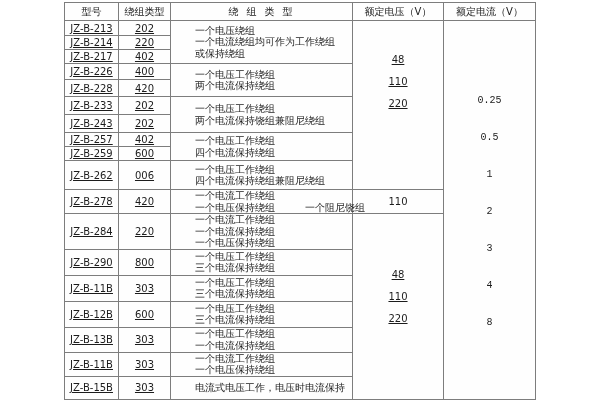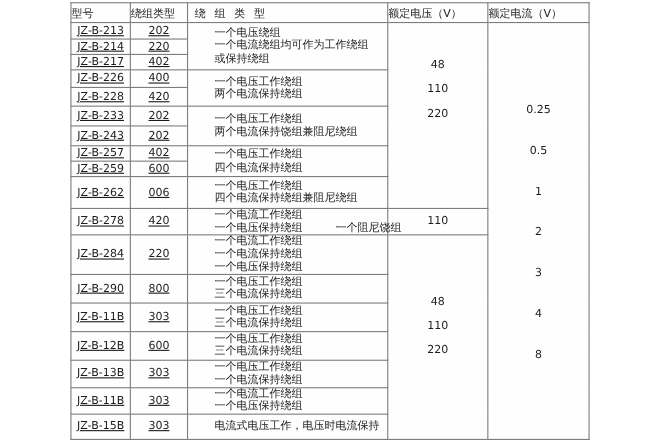--- a/index.html
+++ b/index.html
@@ -10,32 +10,32 @@
   table.spec{
     position:absolute;left:64px;top:2px;width:471px;
     border-collapse:collapse;table-layout:fixed;
     border:1px solid #5f5f5f;
   }
   th,td{
     border:1px solid #7d7d7d;
     font-size:10px;font-weight:normal;padding:0;
     color:#1c1c1c;background:#fefefe;
   }
-  th{height:17px;text-align:left;}
+  th{height:17px;text-align:center;}
   .th-winding{letter-spacing:8px;padding-left:6px;}
   .c-model,.c-contact{text-align:center;vertical-align:middle;text-decoration:underline;}
   .c-winding{text-align:left;padding-left:24px;vertical-align:middle;}
   .wline{line-height:11.5px;white-space:pre;}
   .c-volt{vertical-align:top;text-align:center;}
   .c-volt-mid{vertical-align:middle;text-align:center;}
-  .vstack div{line-height:22px;}
+  .vstack div{line-height:22px;text-decoration:underline;}
   .vstack1{padding-top:28px;}
   .vstack3{padding-top:50px;}
   .c-curr{vertical-align:top;text-align:center;}
-  .cstack{padding-top:61px;}
+  .cstack{padding-top:61px;font-family:Liberation Mono, monospace;}
   .cstack div{line-height:37px;}
   tr.r0{height:15px}tr.r1{height:14px}tr.r2{height:14px}tr.r3{height:16px}
   tr.r4{height:17px}tr.r5{height:18px}tr.r6{height:18px}tr.r7{height:14px}
   tr.r8{height:14px}tr.r9{height:29px}tr.r10{height:23px}tr.r11{height:35px}
   tr.r12{height:26px}tr.r13{height:26px}tr.r14{height:26px}tr.r15{height:25px}
   tr.r16{height:24px}tr.r17{height:23px}
 </style>
 </head>
 <body>
 

